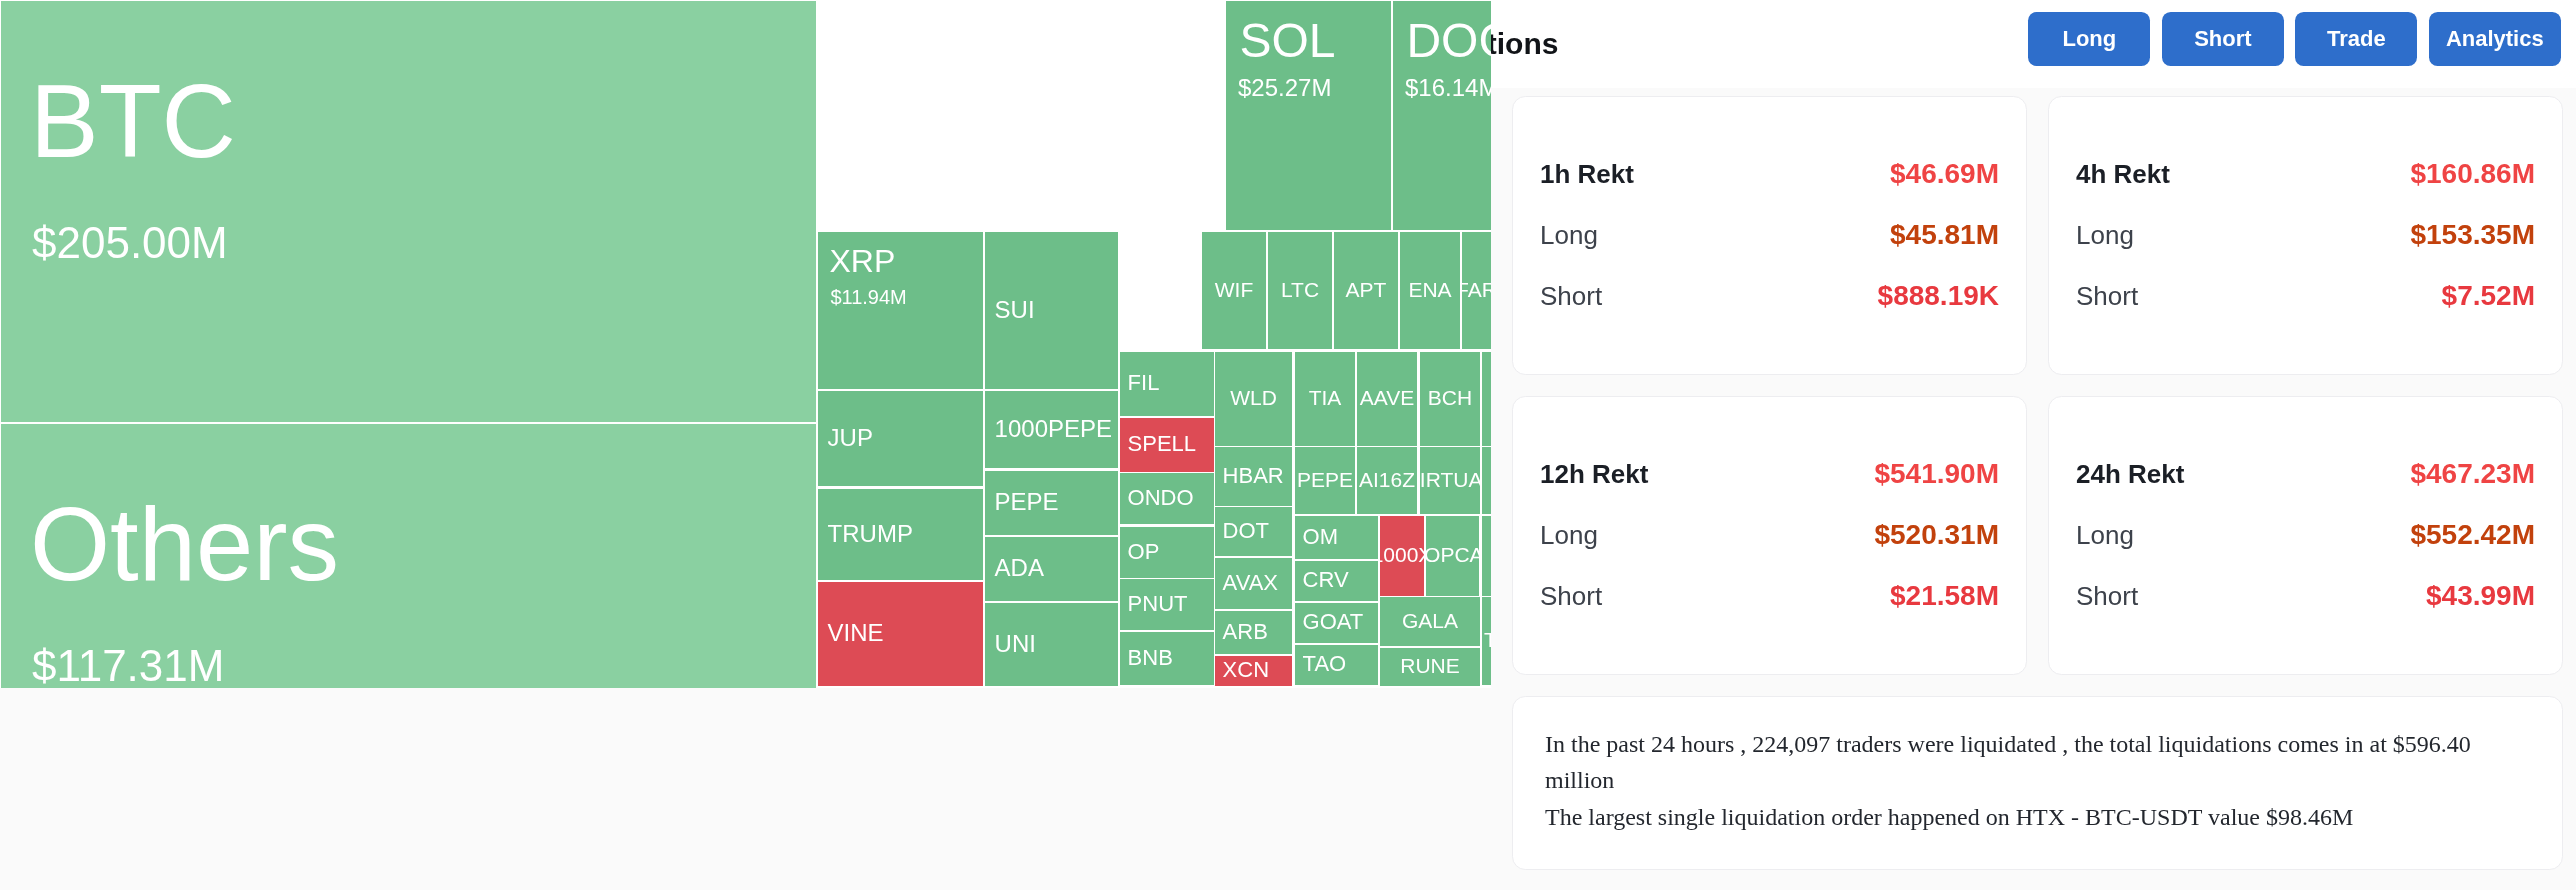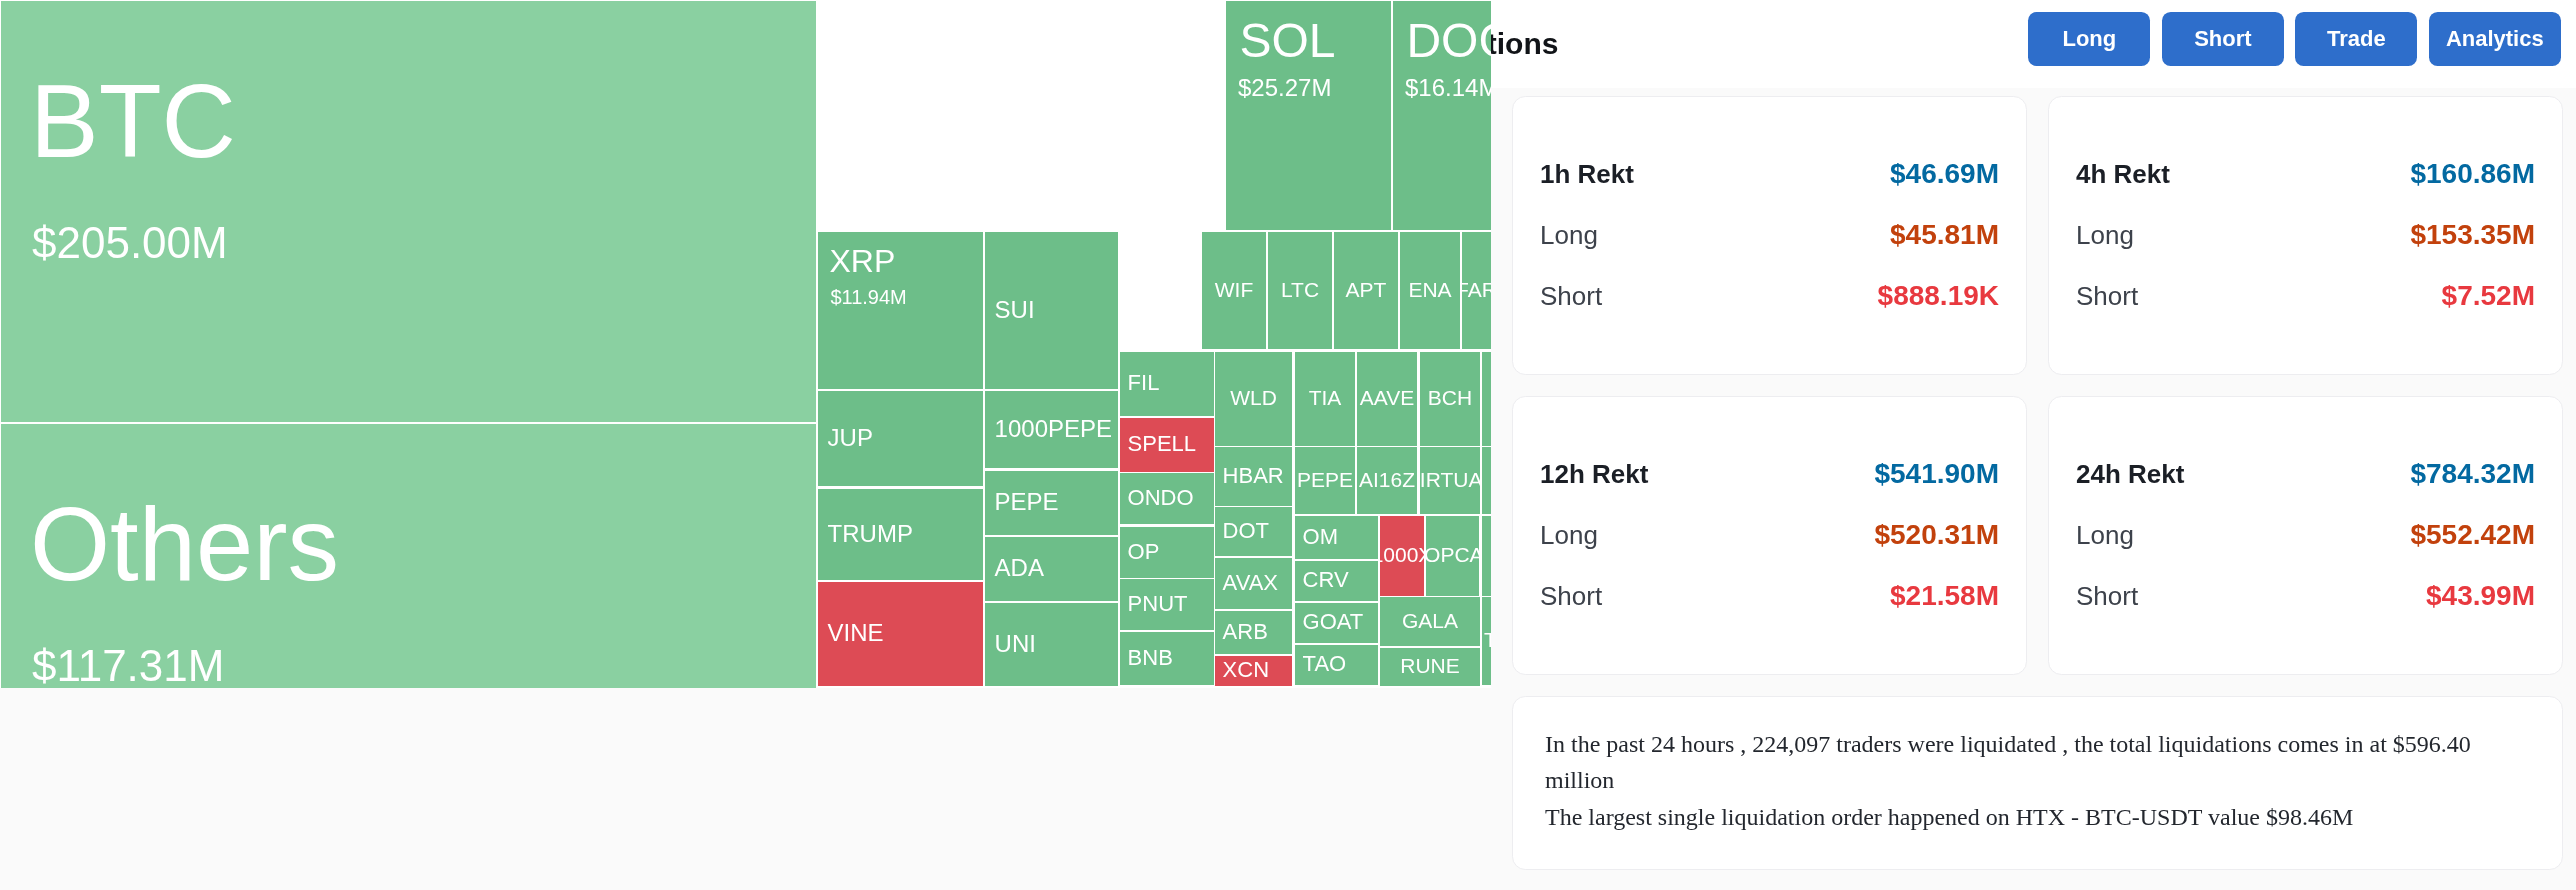--- a/index.html
+++ b/index.html
@@ -99,21 +99,21 @@
     gap: 21px; width: 1051px;
   }
   .stat-card {
     background: #fff; border: 1px solid #ededf0; border-radius: 13.4px;
     padding: 25px 27px 27px 27px; height: 279px;
     display: flex; flex-direction: column; justify-content: center; gap: 29px;
   }
   .stat-row { display: flex; justify-content: space-between; align-items: flex-end; }
   .stat-row .k { font-size: 26px; color: #3d424b; }
   .stat-row.head .k { font-weight: bold; color: #1b1f26; }
-  .stat-row .v { font-size: 28px; font-weight: bold; color: #0369a1; }
+  .stat-row .v { font-size: 28px; font-weight: bold; color: #ef4444; }
   .stat-row.long .v { color: #c2410c; }
   .stat-row.short .v { color: #e8393f; }
 
   #summary-card {
     margin-top: 21px; background: #fff; border: 1px solid #ededf0;
     border-radius: 13.4px; padding: 29px 32px 34px 32px; width: 1051px; font-family: Liberation Serif, serif;
   }
   .summary-line {
     font-size: 24px; color: #23272e; line-height: 1.52; max-width: 984px;
   }
@@ -356,21 +356,21 @@
             <span class="v">$520.31M</span>
           </div>
           <div class="stat-row short">
             <span class="k">Short</span>
             <span class="v">$21.58M</span>
           </div>
         </div>
         <div class="stat-card">
           <div class="stat-row head">
             <span class="k">24h Rekt</span>
-            <span class="v">$784.32M</span>
+            <span class="v">$467.23M</span>
           </div>
           <div class="stat-row long">
             <span class="k">Long</span>
             <span class="v">$552.42M</span>
           </div>
           <div class="stat-row short">
             <span class="k">Short</span>
             <span class="v">$43.99M</span>
           </div>
         </div>

